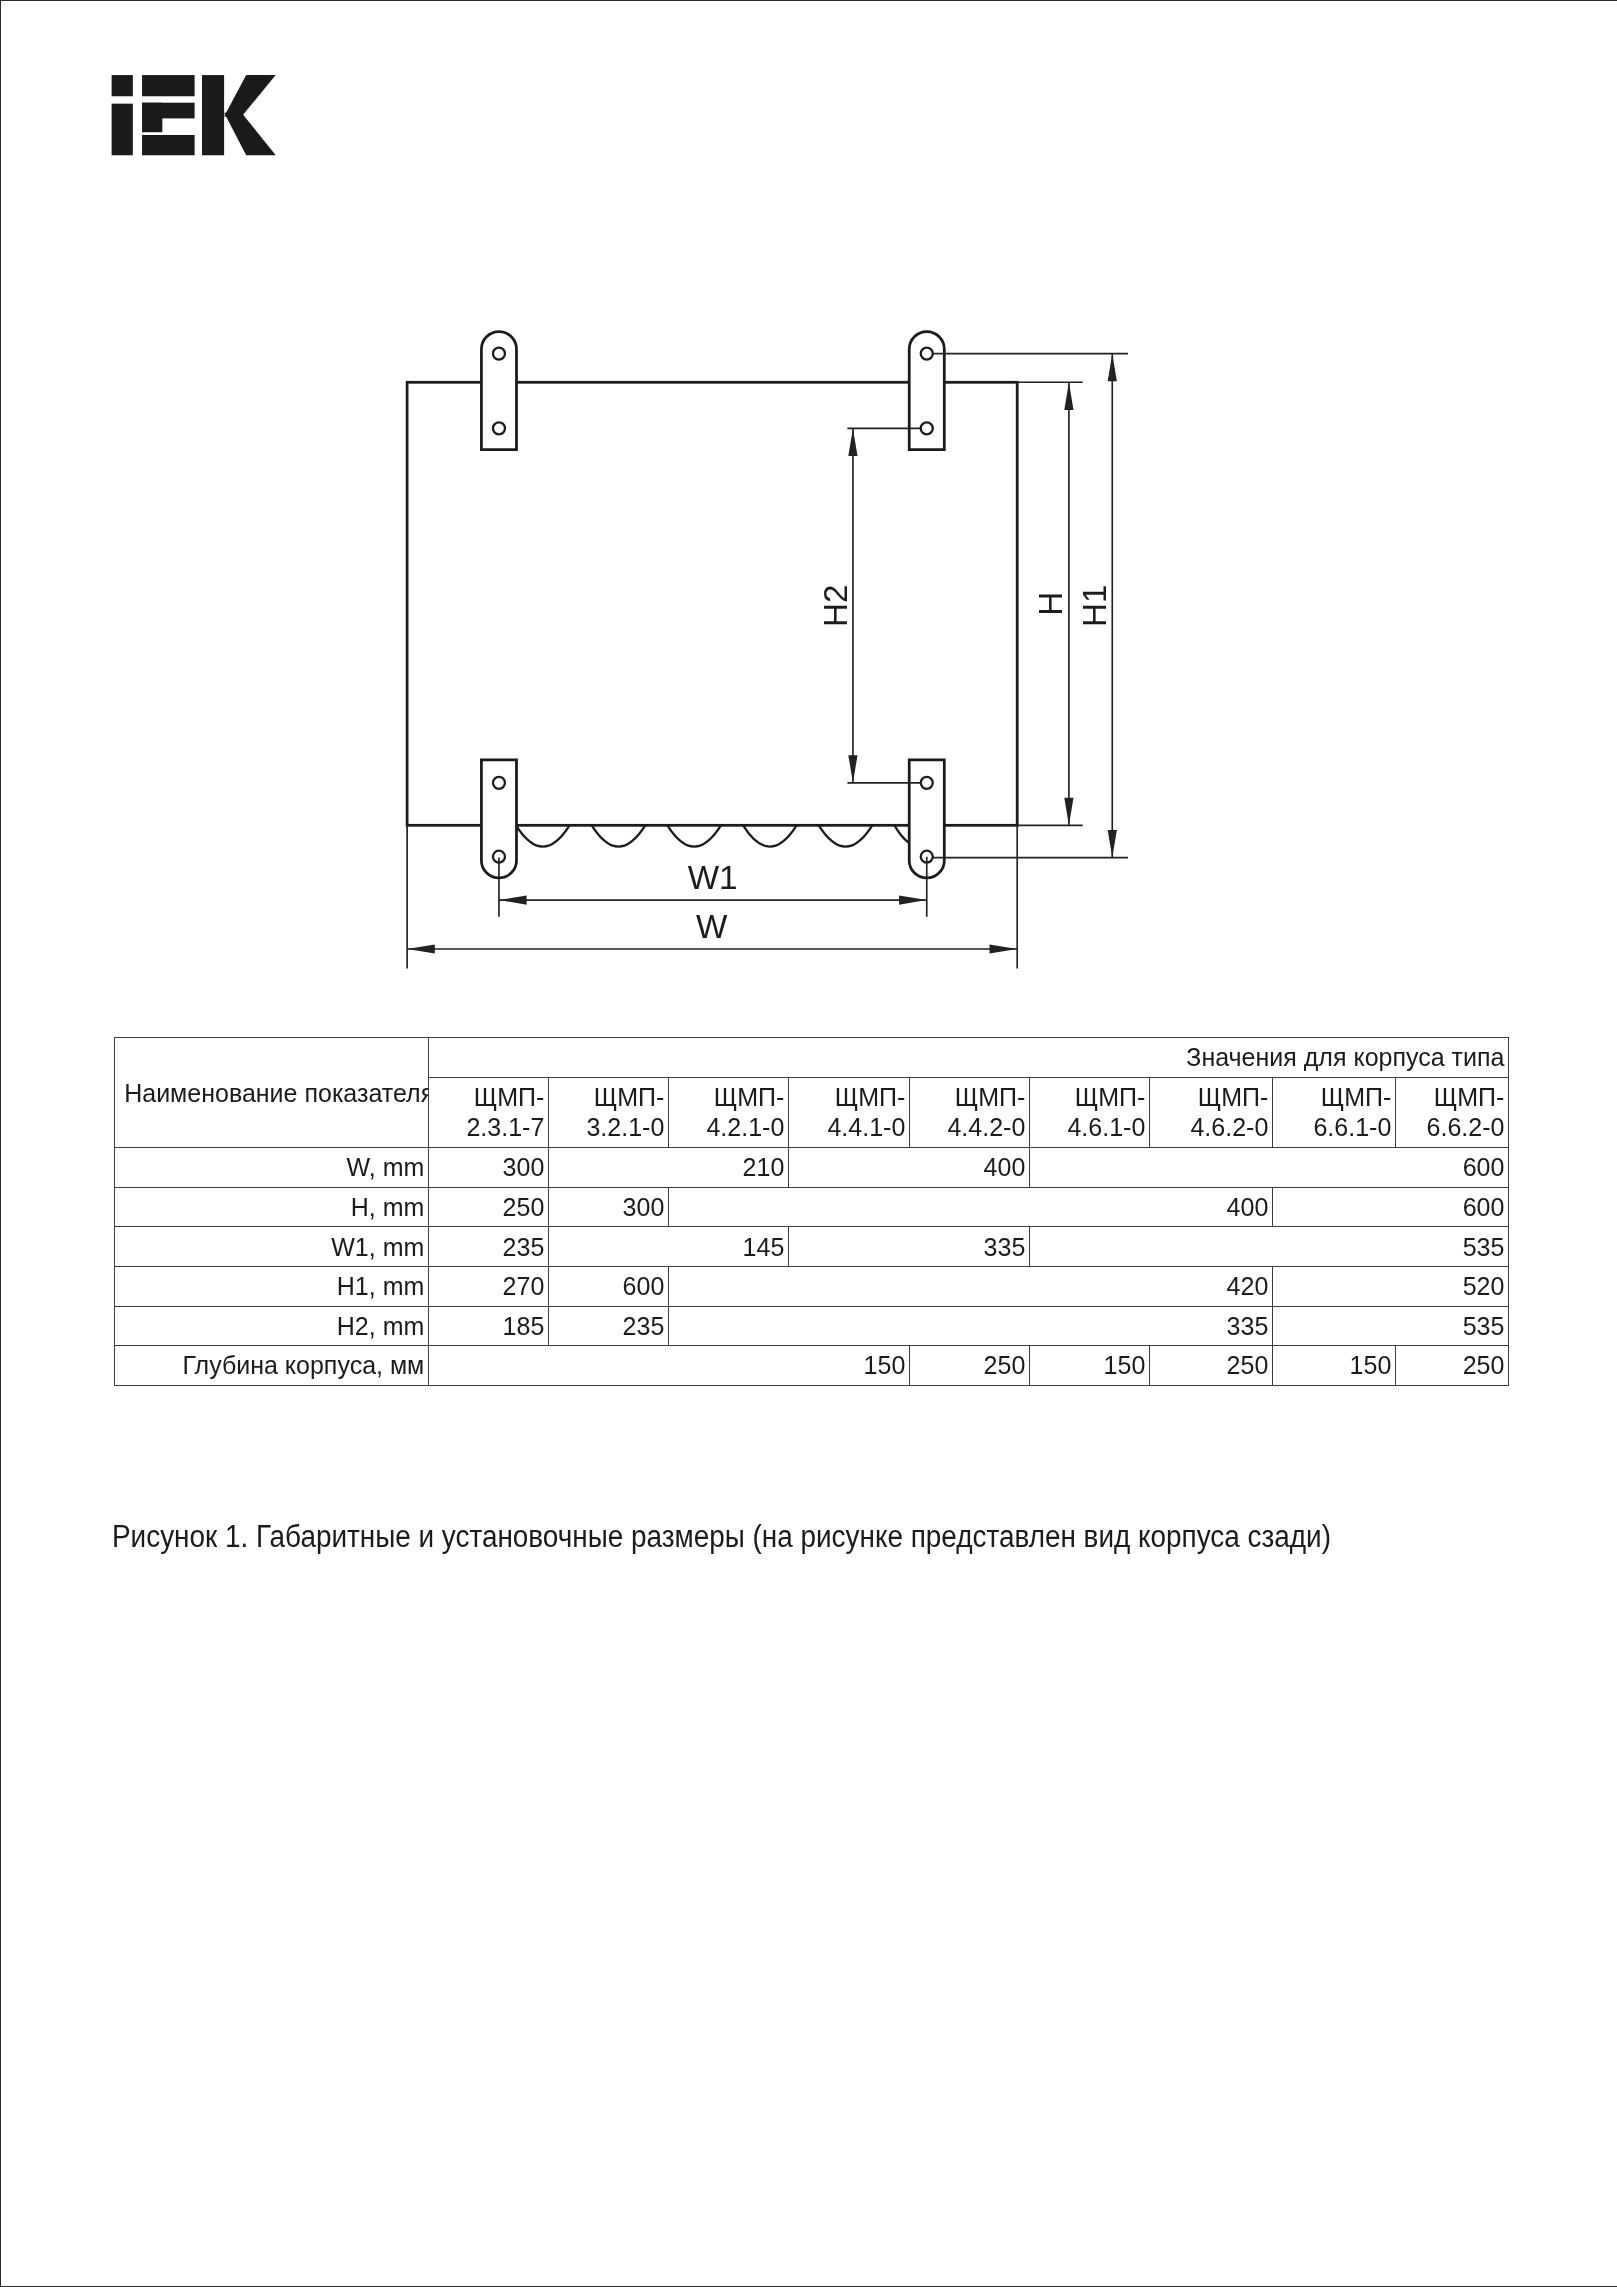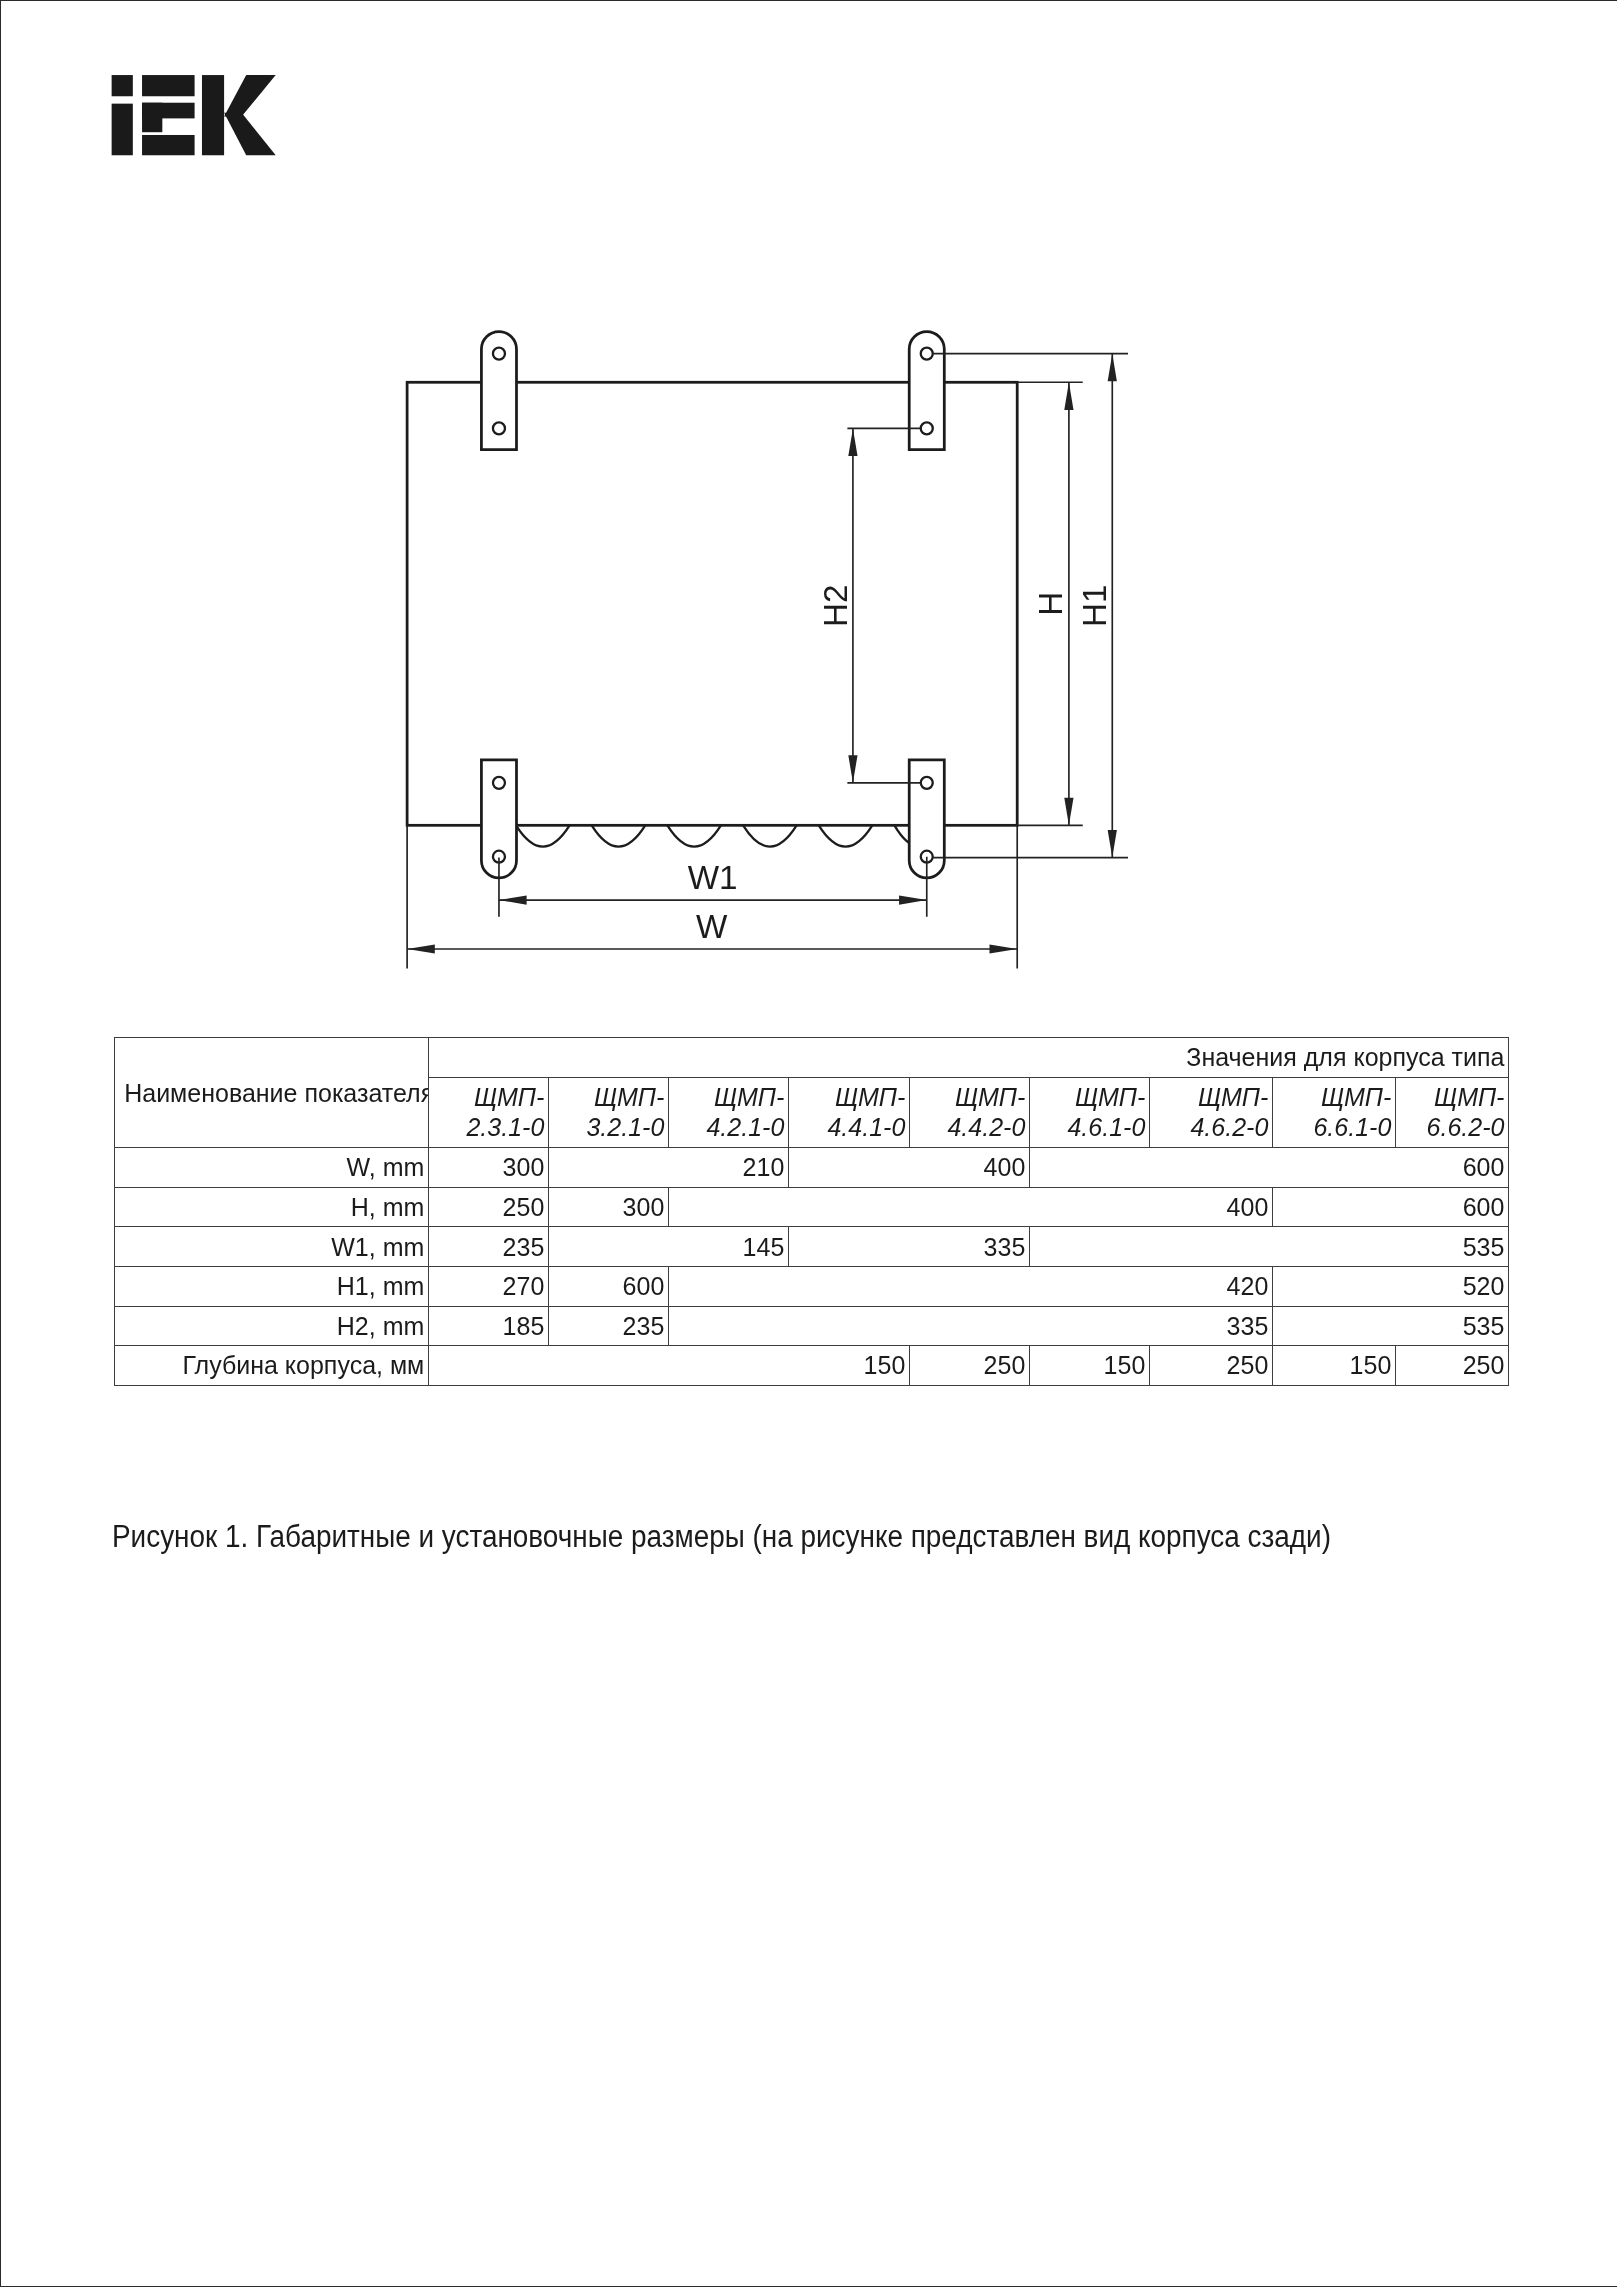--- a/index.html
+++ b/index.html
@@ -31,21 +31,21 @@
     text-align:right;
     padding:1.8px 3.7px 1.8px 9.2px;
     overflow:hidden;white-space:nowrap;
     vertical-align:middle;
     line-height:1.2;
   }
   table.dims tr.r-head1 td{height:35px;}
   table.dims tr.r-head2 th{height:66px;}
   table.dims tr.r-data td{height:35px;margin-top:19px;}
   td.name-head{vertical-align:top;padding-top:5.5px;margin-left:44px;}
-  th.type-cell span{display:block;font-style:italic;}
+  th.type-cell span{display:block;}
   .caption{
     position:absolute;left:111px;top:1518px;
     font-size:31px;
     white-space:nowrap;
     transform:scaleX(0.90);
     transform-origin:0 0;
     color:#1b1b1b;
   }
 </style>
 </head>
@@ -151,21 +151,21 @@
       <col style="width:113px">
     </colgroup>
     <tbody>
       <tr class="r-head1">
         <td class="name-head" rowspan="2">Наименование показателя</td>
         <td colspan="9">Значения для корпуса типа</td>
       </tr>
       <tr class="r-head2">
         <th class="type-cell">
           <span>ЩМП-</span>
-          <span>2.3.1-0</span>
+          <span>2.3.1-7</span>
         </th>
         <th class="type-cell">
           <span>ЩМП-</span>
           <span>3.2.1-0</span>
         </th>
         <th class="type-cell">
           <span>ЩМП-</span>
           <span>4.2.1-0</span>
         </th>
         <th class="type-cell">

